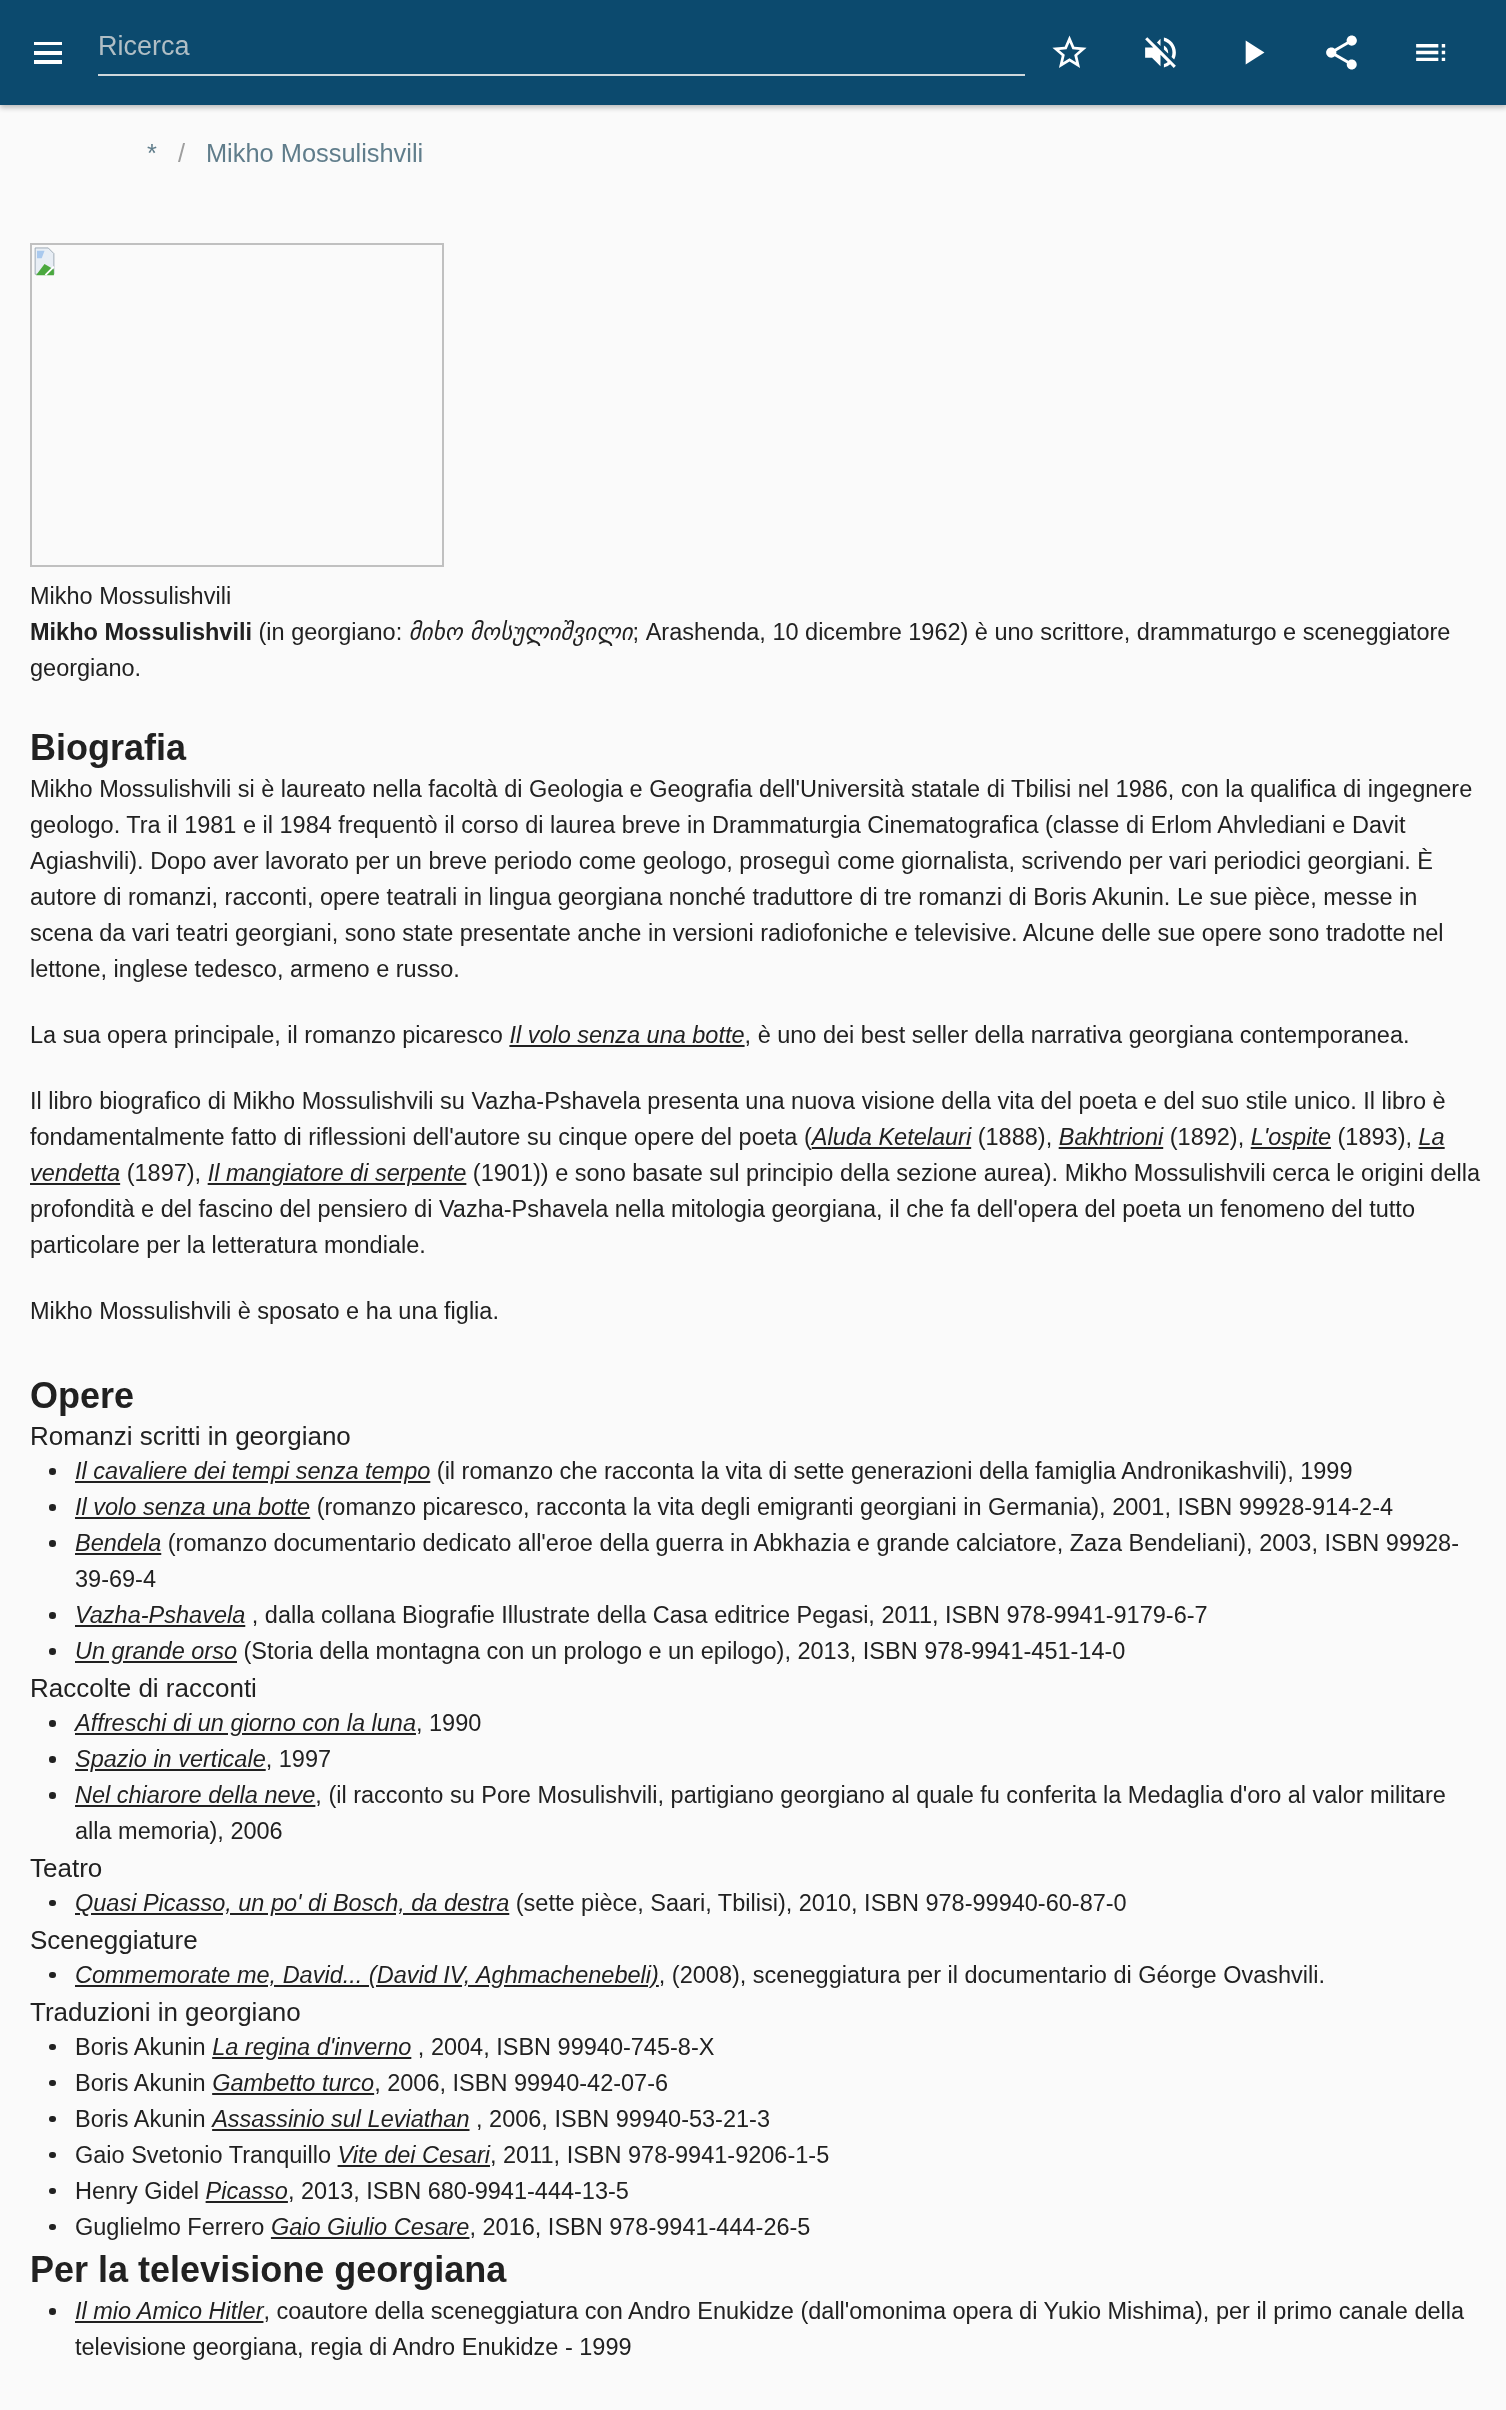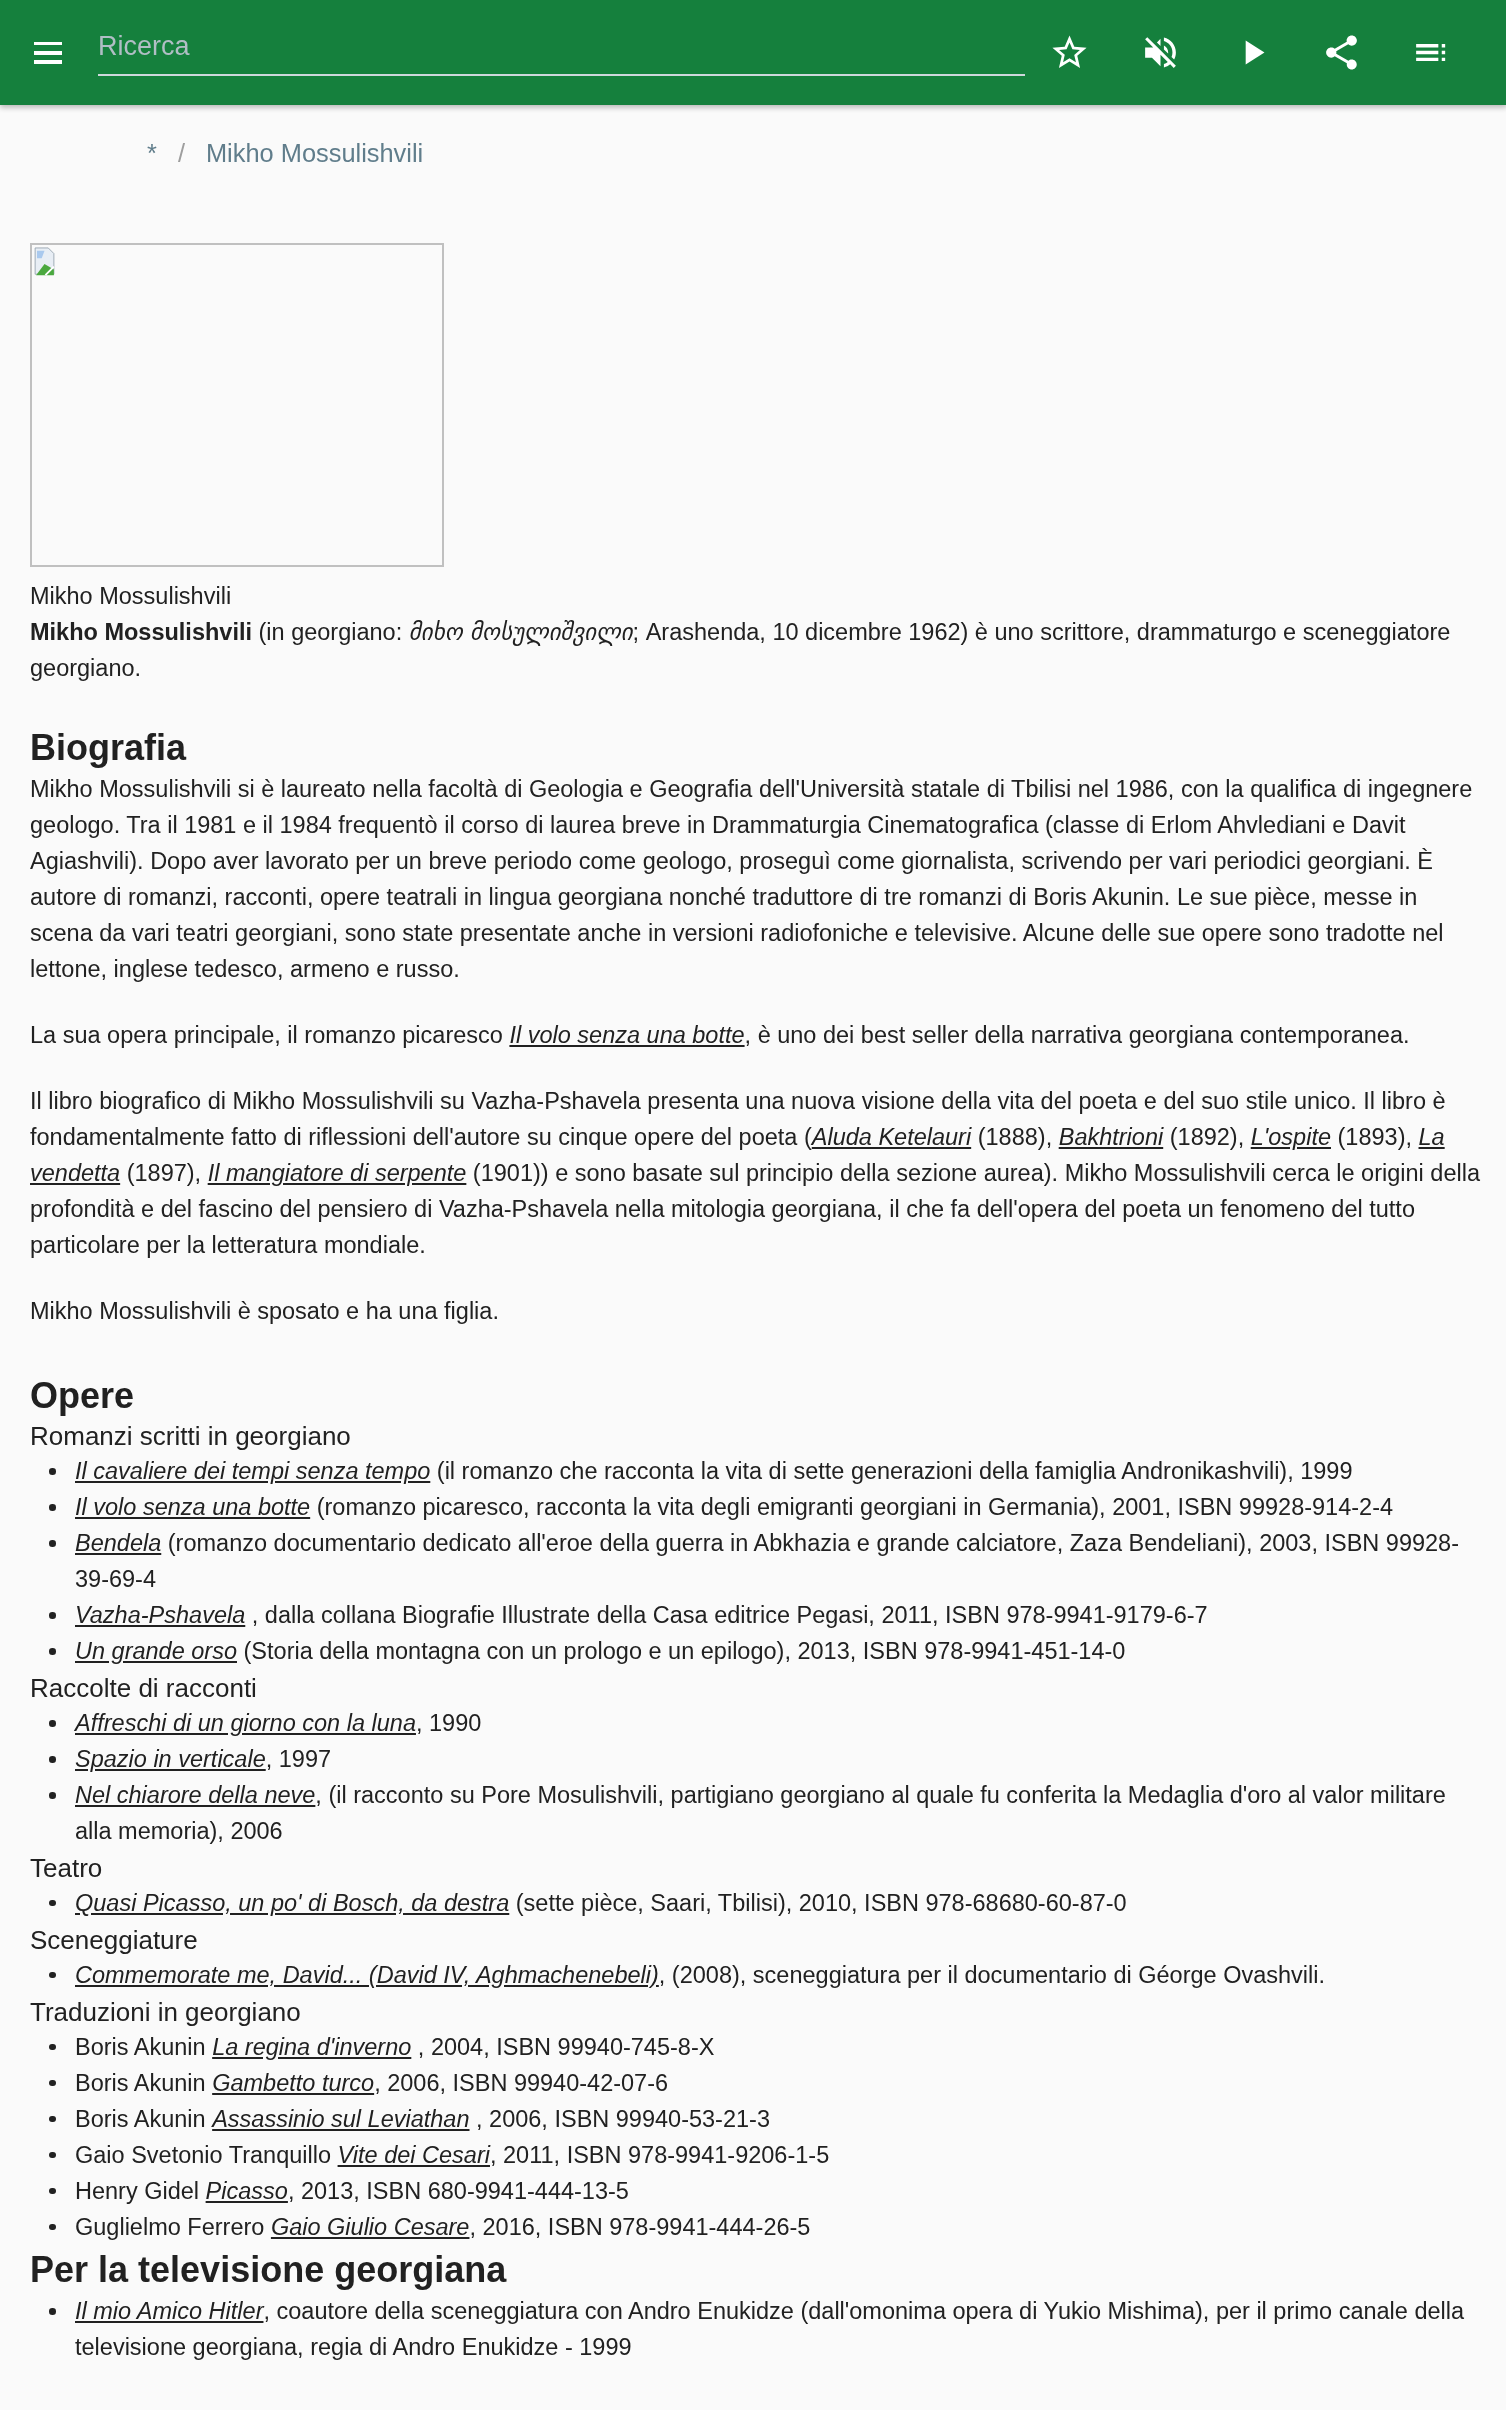--- a/index.html
+++ b/index.html
@@ -1,21 +1,21 @@
 <!DOCTYPE html>
 <html style="font-size:15px"><head>
 <meta charset="utf-8">
 <style>
   * { box-sizing: border-box; margin: 0; padding: 0; }
   html, body { width: 1507px; height: 2411px; overflow: hidden; background: #fafafa; }
   body { font-family: "Liberation Sans", sans-serif; color: #212121; position: relative; }
 
   .topbar {
     position: absolute; left: 0; top: 0; width: 1507px; height: 105px;
-    background: #15803d; box-shadow: 0 2.8px 5.6px rgba(0,0,0,0.28); z-index: 5;
+    background: #0c4a6e; box-shadow: 0 2.8px 5.6px rgba(0,0,0,0.28); z-index: 5;
   }
   .menu-btn { position: absolute; left: 28px; top: 34px; width: 38px; height: 38px; cursor: pointer; }
   .menu-btn span { position: absolute; left: 5.6px; width: 28px; height: 3.8px; background: #fff; }
   .search-wrap { position: absolute; left: 98px; top: 21px; width: 927px; height: 55px; border-bottom: 2.8px solid #cfd8dc; }
   .search-input {
     width: 100%; height: 49px; border: none; outline: none; background: transparent;
     font-family: "Liberation Sans", sans-serif; font-size: 27px; color: #fff; padding-top: 1.9px;
   }
   .search-input::placeholder { color: #b0bec5; }
   .tb-icon { position: absolute; top: 26px; width: 53px; height: 53px; display: flex; align-items: center; justify-content: center; cursor: pointer; }
@@ -120,21 +120,21 @@
 
   <h3>Raccolte di racconti</h3>
   <ul>
     <li><em>Affreschi di un giorno con la luna</em><span>, 1990</span></li>
     <li><em>Spazio in verticale</em><span>, 1997</span></li>
     <li><em>Nel chiarore della neve</em><span>, (il racconto su Pore Mosulishvili, partigiano georgiano al quale fu conferita la Medaglia d'oro al valor militare alla memoria), 2006</span></li>
   </ul>
 
   <h3>Teatro</h3>
   <ul>
-    <li><em>Quasi Picasso, un po' di Bosch, da destra</em><span> (sette pièce, Saari, Tbilisi), 2010, ISBN 978-68680-60-87-0</span></li>
+    <li><em>Quasi Picasso, un po' di Bosch, da destra</em><span> (sette pièce, Saari, Tbilisi), 2010, ISBN 978-99940-60-87-0</span></li>
   </ul>
 
   <h3>Sceneggiature</h3>
   <ul>
     <li><em>Commemorate me, David... (David IV, Aghmachenebeli)</em><span>, (2008), sceneggiatura per il documentario di Géorge Ovashvili.</span></li>
   </ul>
 
   <h3>Traduzioni in georgiano</h3>
   <ul>
     <li><span>Boris Akunin </span><em>La regina d'inverno</em><span> , 2004, ISBN 99940-745-8-X</span></li>

